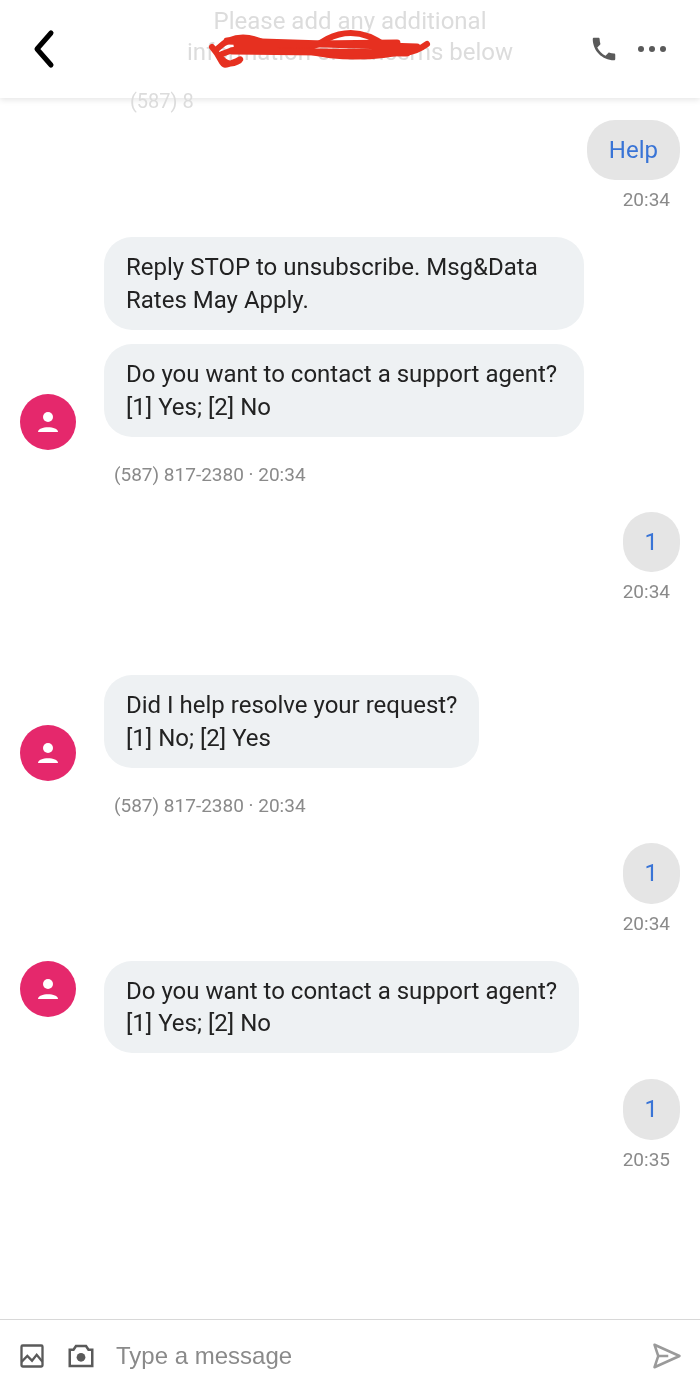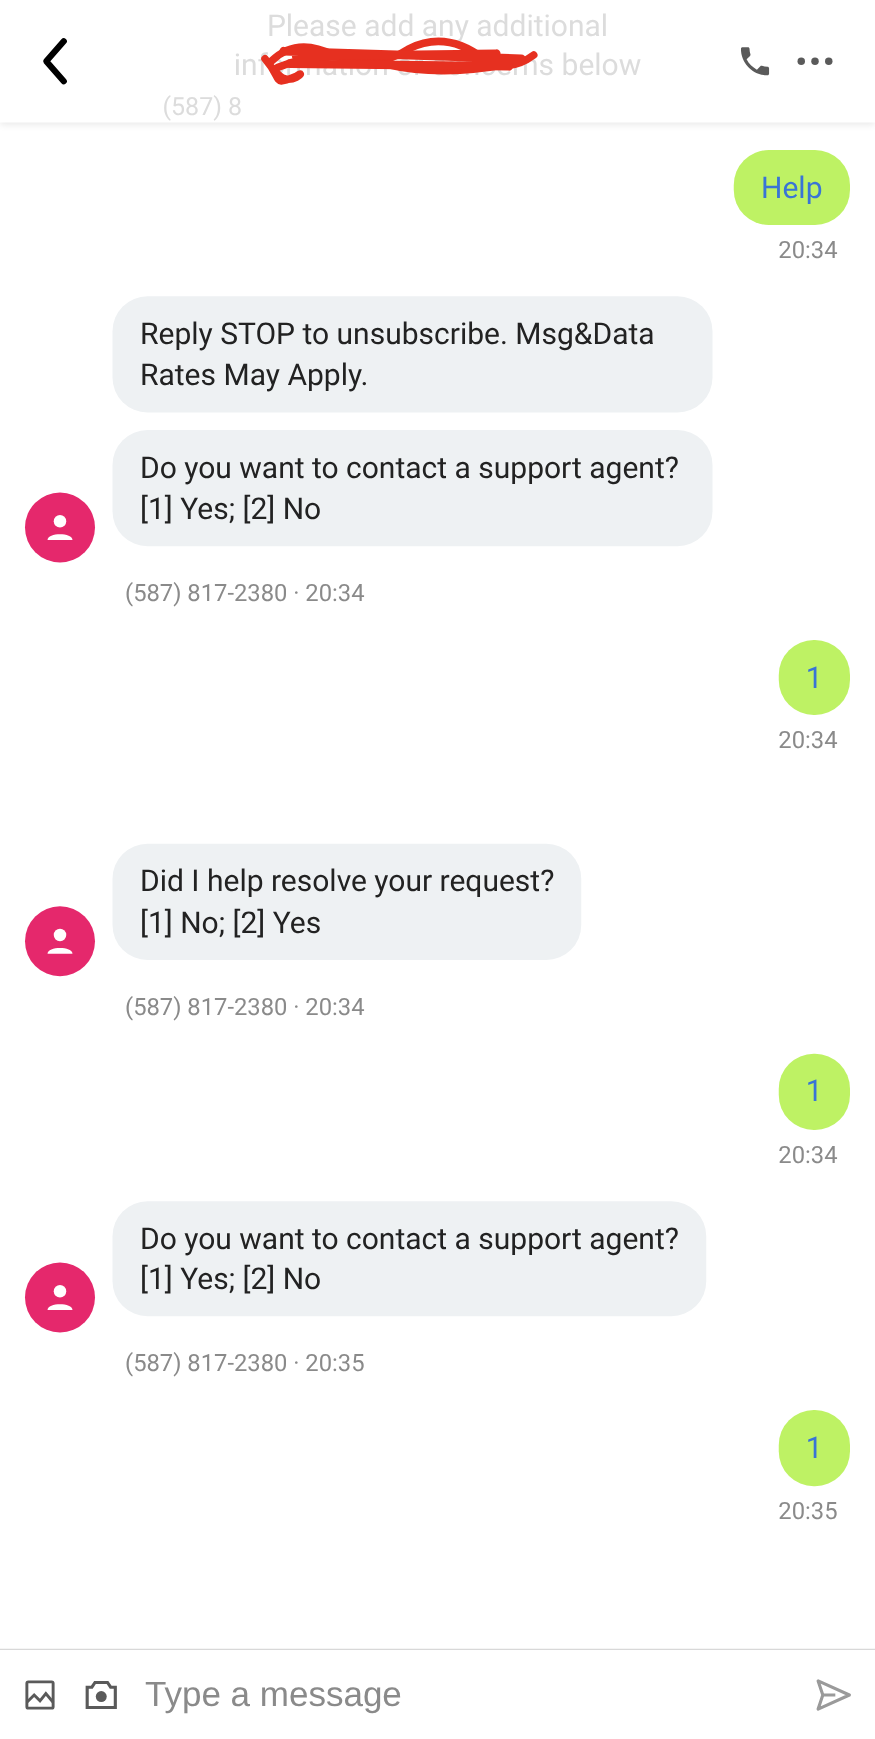--- a/index.html
+++ b/index.html
@@ -80,36 +80,36 @@
       margin-bottom: 26px;
     }
     .msg-outgoing {
       display: flex;
       flex-direction: column;
       align-items: flex-end;
     }
     .msg-incoming {
       display: flex;
       align-items: flex-end;
-      gap: 14px;
+      gap: 28px;
     }
     .msg-incoming-wrap {
       display: flex;
       flex-direction: column;
       align-items: flex-start;
     }
     .bubble {
       border-radius: 28px;
       padding: 14px 22px;
       font-size: 24px;
       line-height: 1.35;
       max-width: 480px;
     }
     .bubble-out {
-      background: #bef264;
+      background: #e5e5e5;
       color: #3974d6;
     }
     .bubble-in {
       background: #eef1f3;
       color: #222;
     }
     .avatar {
       width: 56px;
       height: 56px;
       border-radius: 50%;
@@ -149,21 +149,21 @@
       border-top: 1px solid #d8d8d8;
       background: #fff;
       display: flex;
       align-items: center;
       padding: 0 18px;
       gap: 20px;
     }
     .input-field {
       flex: 1;
       border: none;
-      font-size: 28px;
+      font-size: 24px;
       color: #be185d;
       outline: none;
       background: transparent;
     }
     .input-field::placeholder {
       color: #8a8a8a;
     }
     .icon-btn {
       display: flex;
       align-items: center;
@@ -171,21 +171,21 @@
       cursor: pointer;
     }
   </style>
 </head>
 <body>
 
 <div class="header">
   <div class="header-bg-text">
     <div>Please add any additional</div>
     <div>information or concerns below</div>
-    <div style="text-align:left; padding-left:130px; font-size:20px; margin-top:4px;">(587) 8</div>
+    <div style="text-align:left; padding-left:130px; font-size:20px; margin-top:20px;">(587) 8</div>
   </div>
   <div class="back-btn">
     <svg width="26" height="40" viewBox="0 0 26 40">
       <path d="M 20 4 L 6 20 L 20 36" stroke="#000" stroke-width="5" fill="none" stroke-linecap="round" stroke-linejoin="round"></path>
     </svg>
   </div>
   <div class="redacted">
     <div class="redaction-mark">
       <svg width="230" height="60" viewBox="0 0 230 60" style="position:absolute; top:-8px; left:0;">
         <path d="M 10 30 Q 30 10, 60 25 Q 90 40, 120 20 Q 150 5, 180 28 Q 200 40, 220 25 M 15 35 Q 50 20, 100 32 Q 150 44, 210 30 M 5 28 C 20 45, 10 50, 30 42 C 40 35, 25 52, 15 40" stroke="#e63020" stroke-width="6" fill="none" stroke-linecap="round"></path>
@@ -262,23 +262,20 @@
   <div class="msg-group msg-incoming">
     <div class="avatar">
       <svg width="30" height="30" viewBox="0 0 24 24">
         <circle cx="12" cy="8" r="4" fill="#fff"></circle>
         <path d="M4 20 C4 15, 20 15, 20 20 Z" fill="#fff"></path>
       </svg>
     </div>
     <div class="msg-incoming-wrap">
       <div class="bubble bubble-in" style="white-space:pre-line;">Do you want to contact a support agent?
 [1] Yes; [2] No</div>
-      <div class="sender-meta">
-        <span>(587) 817-2380</span> · <span>20:35</span>
-      </div>
     </div>
   </div>
 
   <div class="msg-group msg-outgoing">
     <div class="bubble bubble-out">1</div>
     <div class="timestamp">20:35</div>
   </div>
 
 </div>
 

